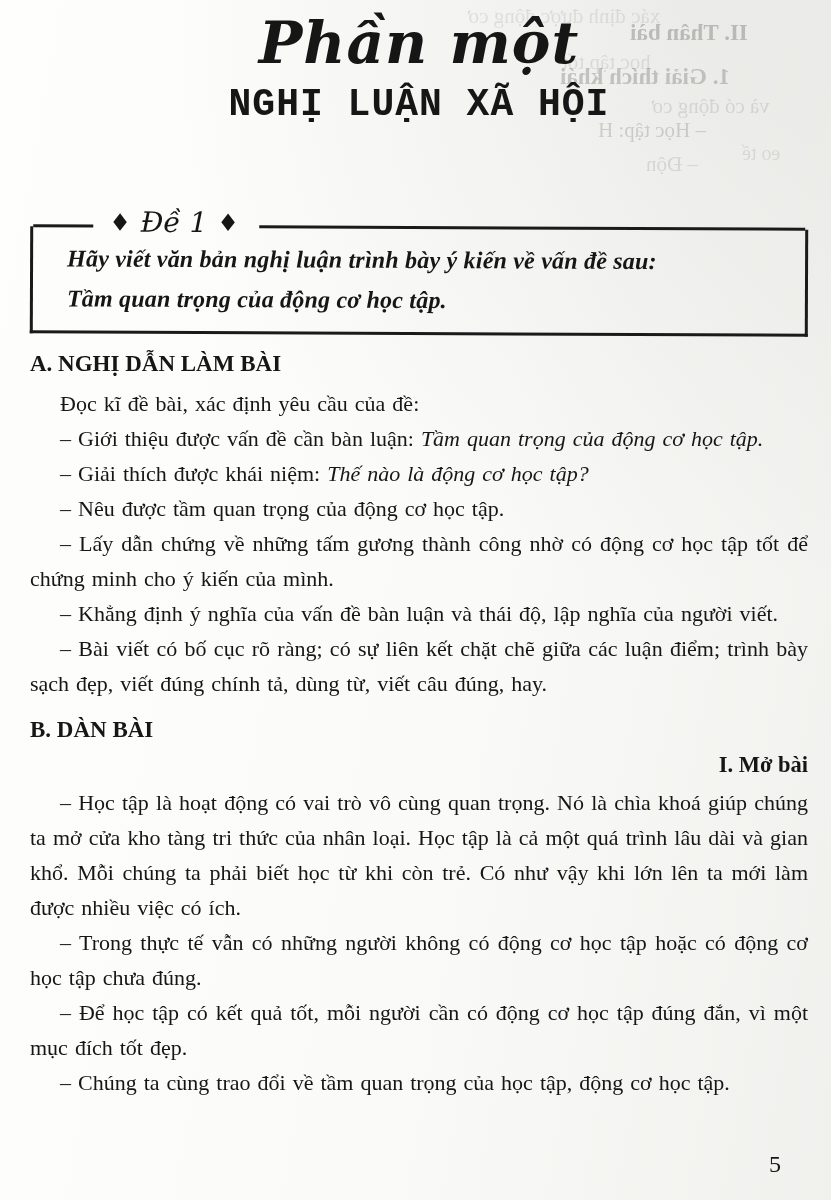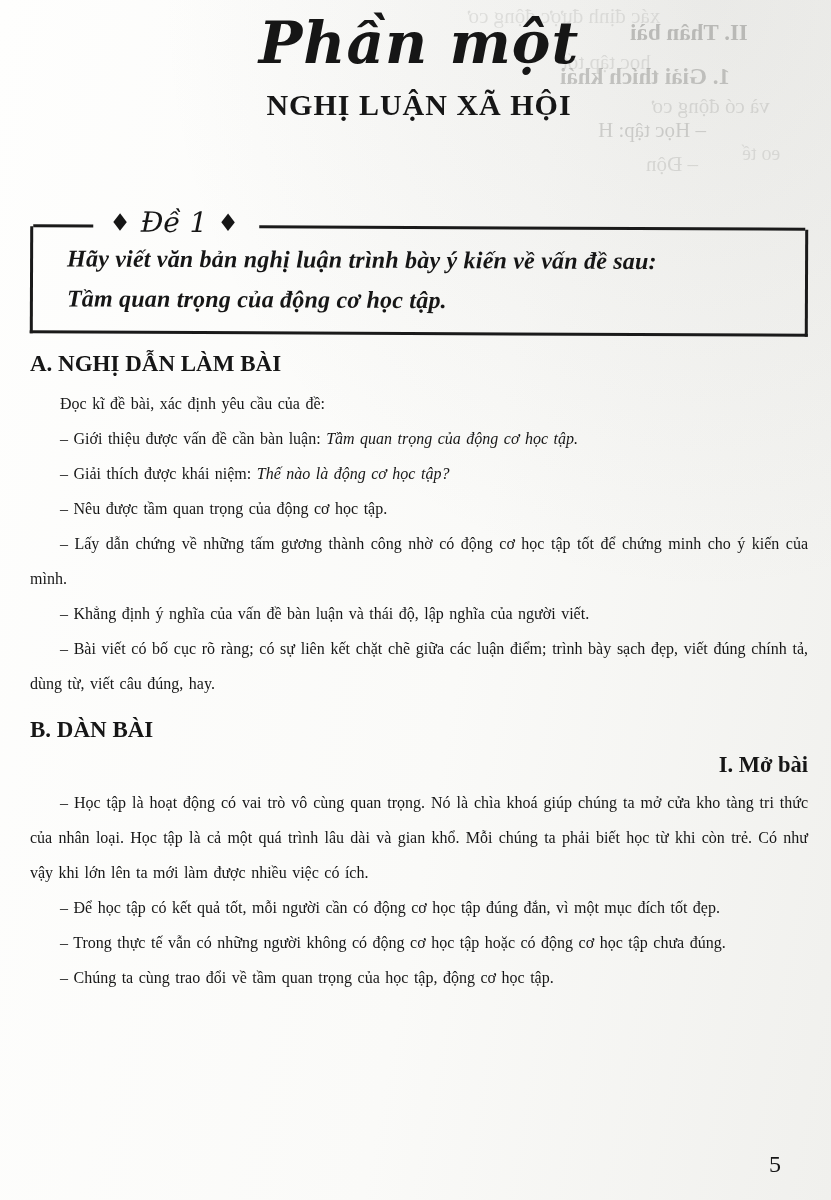--- a/index.html
+++ b/index.html
@@ -20,22 +20,23 @@
     position:absolute;color:#4a4a46;transform:scaleX(-1);
     font-family:"Liberation Serif",serif;filter:blur(0.6px);white-space:nowrap;
   }
   .content{position:absolute;left:30px;top:0;width:778px;z-index:1;}
   .title-block{text-align:center;padding-top:14px;}
   .part-label{
     font-family:"DejaVu Serif",serif;font-style:italic;font-weight:bold;
     font-size:58px;line-height:58px;letter-spacing:1px;
   }
   .part-title{
-    margin:10px 0 0 0;font-weight:bold;font-size:30px;line-height:46px;
+    margin:10px 0 0 0;font-weight:bold;font-size:38px;line-height:46px;
     letter-spacing:1px;
+    font-family:Liberation Mono, monospace;
   }
   .topic-box{
     position:relative;margin-top:100px;
     border:3px solid #1a1a1a;border-top:none;
     padding:12px 18px 12px 34px;
     transform:rotate(0.25deg);
   }
   .tl-seg{position:absolute;top:-2px;height:3px;background:#1a1a1a;}
   .tl-left{left:0;width:60px;}
   .tl-right{left:226px;right:0;}
@@ -50,21 +51,21 @@
     letter-spacing:0.2px;
   }
   .sections{margin-top:14px;}
   .section-heading{
     font-size:23px;line-height:27px;font-weight:bold;margin:15px 0 9px 0;
   }
   .subsection-heading{
     font-size:22.5px;line-height:26px;font-weight:bold;margin:4px 0 7px 0;text-align:right;
   }
   .para{
-    margin:0;font-size:16px;line-height:35px;text-align:justify;
+    margin:0;font-size:22px;line-height:35px;text-align:justify;
     text-indent:30px;word-spacing:1.5px;
   }
   .para .it{font-style:italic;}
   .page-number{
     position:absolute;right:50px;bottom:22px;font-size:24px;z-index:1;
   }
 </style>
 </head>
 <body>
 
@@ -103,22 +104,22 @@
         <p class="para"><span>Đọc kĩ đề bài, xác định yêu cầu của đề:</span></p>
         <p class="para"><span>– Giới thiệu được vấn đề cần bàn luận: </span><span class="it">Tầm quan trọng của động cơ học tập.</span></p>
         <p class="para"><span>– Giải thích được khái niệm: </span><span class="it">Thế nào là động cơ học tập?</span></p>
         <p class="para"><span>– Nêu được tầm quan trọng của động cơ học tập.</span></p>
         <p class="para"><span>– Lấy dẫn chứng về những tấm gương thành công nhờ có động cơ học tập tốt để chứng minh cho ý kiến của mình.</span></p>
         <p class="para"><span>– Khẳng định ý nghĩa của vấn đề bàn luận và thái độ, lập nghĩa của người viết.</span></p>
         <p class="para"><span>– Bài viết có bố cục rõ ràng; có sự liên kết chặt chẽ giữa các luận điểm; trình bày sạch đẹp, viết đúng chính tả, dùng từ, viết câu đúng, hay.</span></p>
         <h2 class="section-heading">B. DÀN BÀI</h2>
         <h3 class="subsection-heading">I. Mở bài</h3>
         <p class="para"><span>– Học tập là hoạt động có vai trò vô cùng quan trọng. Nó là chìa khoá giúp chúng ta mở cửa kho tàng tri thức của nhân loại. Học tập là cả một quá trình lâu dài và gian khổ. Mỗi chúng ta phải biết học từ khi còn trẻ. Có như vậy khi lớn lên ta mới làm được nhiều việc có ích.</span></p>
+        <p class="para"><span>– Trong thực tế vẫn có những người không có động cơ học tập hoặc có động cơ học tập chưa đúng.</span></p>
         <p class="para"><span>– Để học tập có kết quả tốt, mỗi người cần có động cơ học tập đúng đắn, vì một mục đích tốt đẹp.</span></p>
-        <p class="para"><span>– Trong thực tế vẫn có những người không có động cơ học tập hoặc có động cơ học tập chưa đúng.</span></p>
         <p class="para"><span>– Chúng ta cùng trao đổi về tầm quan trọng của học tập, động cơ học tập.</span></p>
       </main>
 
   </div>
 
   <div class="page-number">5</div>
 
 </div>
 
 </body></html>

